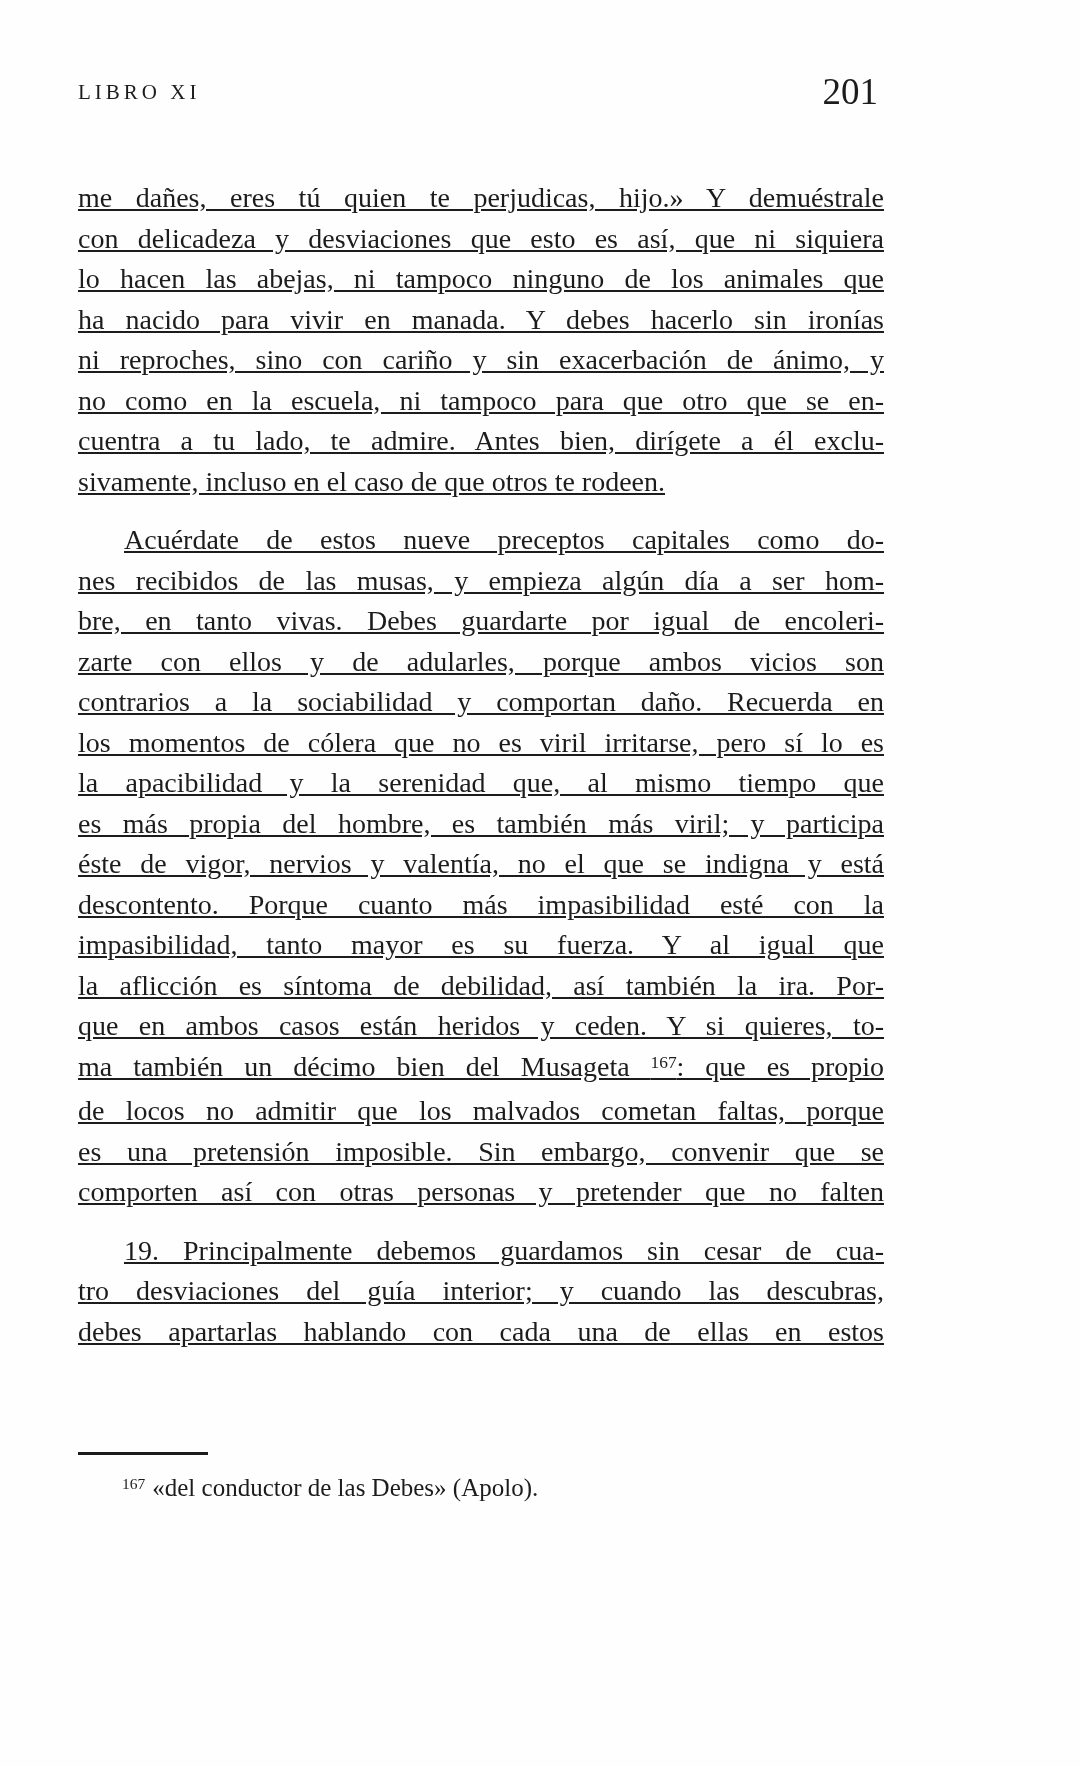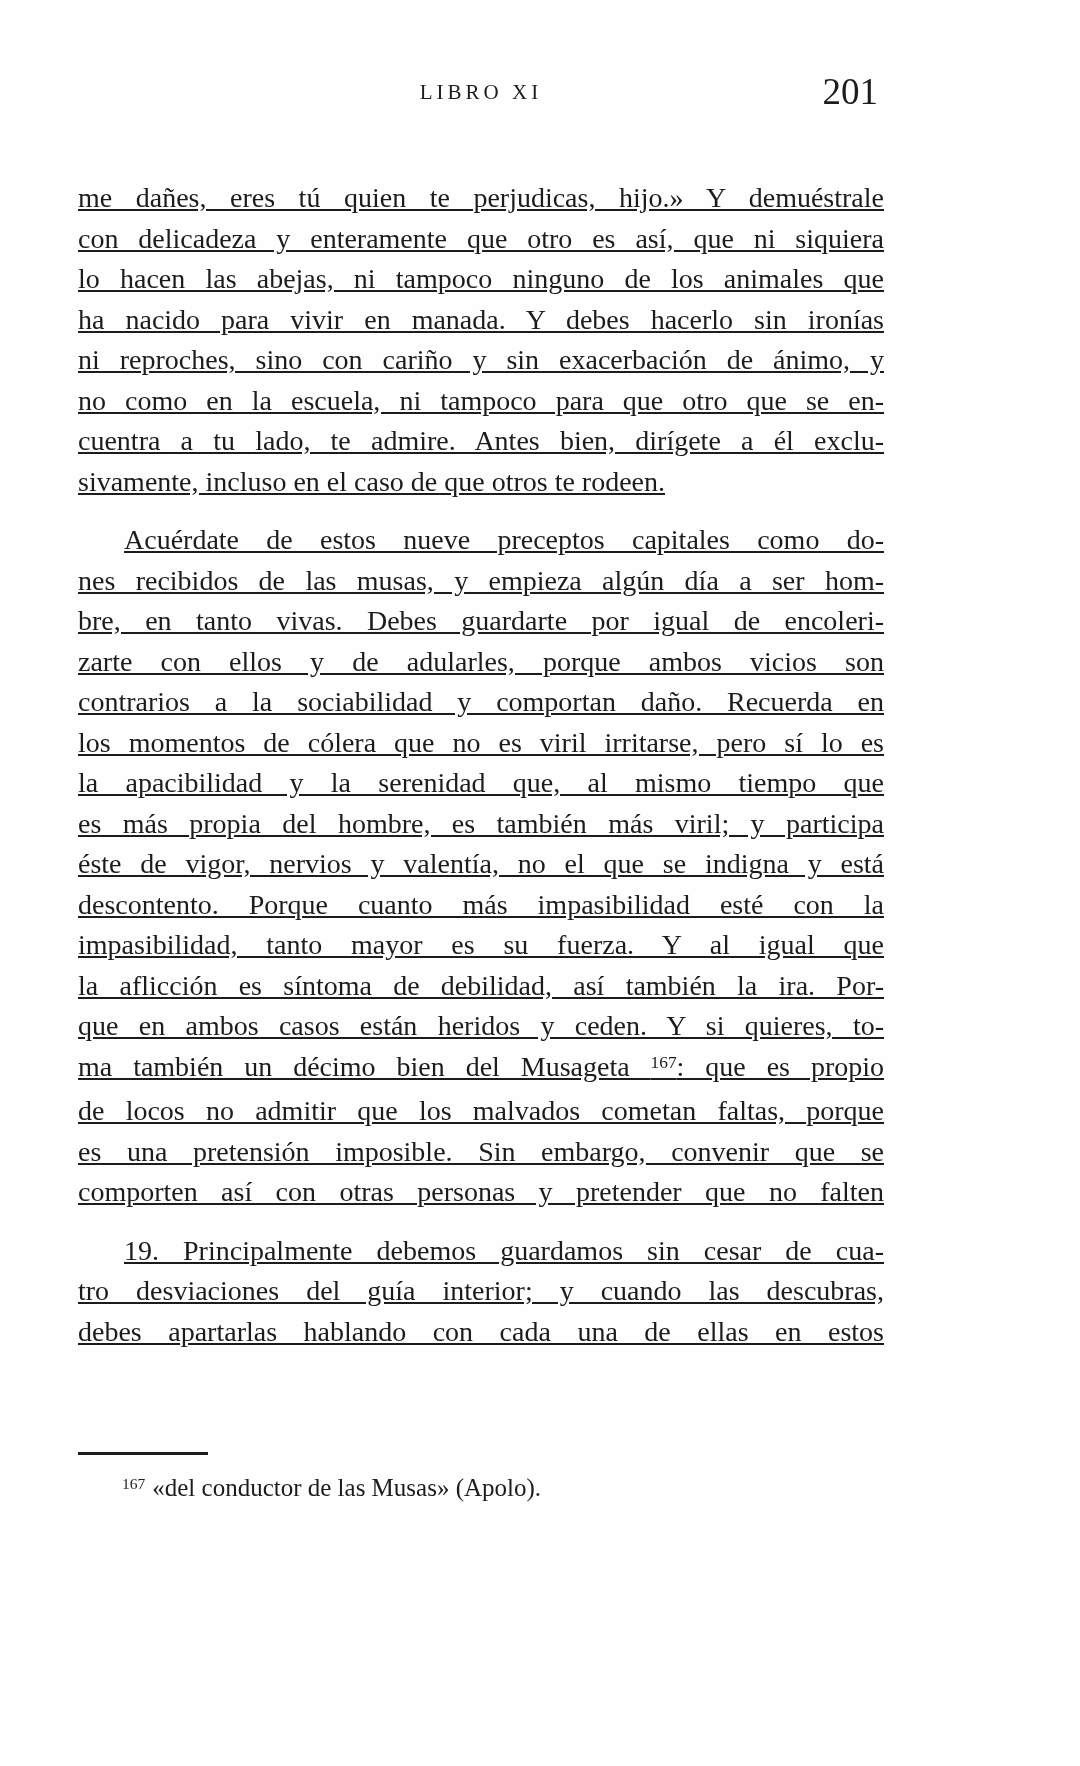--- a/index.html
+++ b/index.html
@@ -7,21 +7,20 @@
     position: relative;
     width: 1080px;
     height: 1766px;
     background: var(--paper, #fefefe);
     color: var(--ink, #1c1c1c);
     font-family: "Liberation Serif", "DejaVu Serif", serif;
     overflow: hidden;
   }
   .header { position: absolute; top: 70px; left: 78px; width: 806px; height: 44px; }
   .running-title {
-    text-align: center;
     font-size: 21px;
     letter-spacing: 4px;
     padding-top: 10px;
   }
   .page-number { position: absolute; right: 6px; top: 0; font-size: 37px; }
   .text-block {
     position: absolute;
     top: 178px;
     left: 78px;
     width: 806px;
@@ -55,21 +54,21 @@
 
 <div class="page">
   <div class="header">
     <div class="running-title">LIBRO XI</div>
     <div class="page-number">201</div>
   </div>
 
   <div class="text-block">
       <div class="paragraph">
         <div class="line">me dañes, eres tú quien te perjudicas, hijo.» Y demuéstrale</div>
-        <div class="line">con delicadeza y enteramente que otro es así, que ni siquiera</div>
+        <div class="line">con delicadeza y desviaciones que esto es así, que ni siquiera</div>
         <div class="line">lo hacen las abejas, ni tampoco ninguno de los animales que</div>
         <div class="line">ha nacido para vivir en manada. Y debes hacerlo sin ironías</div>
         <div class="line">ni reproches, sino con cariño y sin exacerbación de ánimo, y</div>
         <div class="line">no como en la escuela, ni tampoco para que otro que se en-</div>
         <div class="line">cuentra a tu lado, te admire. Antes bien, dirígete a él exclu-</div>
         <div class="line flush-last">sivamente, incluso en el caso de que otros te rodeen.</div>
       </div>
       <div class="paragraph">
         <div class="line first-indent">Acuérdate de estos nueve preceptos capitales como do-</div>
         <div class="line">nes recibidos de las musas, y empieza algún día a ser hom-</div>
@@ -91,15 +90,15 @@
       </div>
       <div class="paragraph">
         <div class="line first-indent">19. Principalmente debemos guardamos sin cesar de cua-</div>
         <div class="line">tro desviaciones del guía interior; y cuando las descubras,</div>
         <div class="line">debes apartarlas hablando con cada una de ellas en estos</div>
       </div>
     </div>
 
   <div class="footnote-area">
     <div class="footnote-rule"></div>
-    <div class="footnote"><sup>167</sup><span>«del conductor de las Musas» (Apolo).</span></div>
+    <div class="footnote"><sup>167</sup><span>«del conductor de las Debes» (Apolo).</span></div>
   </div>
 </div>
 
 </body></html>

